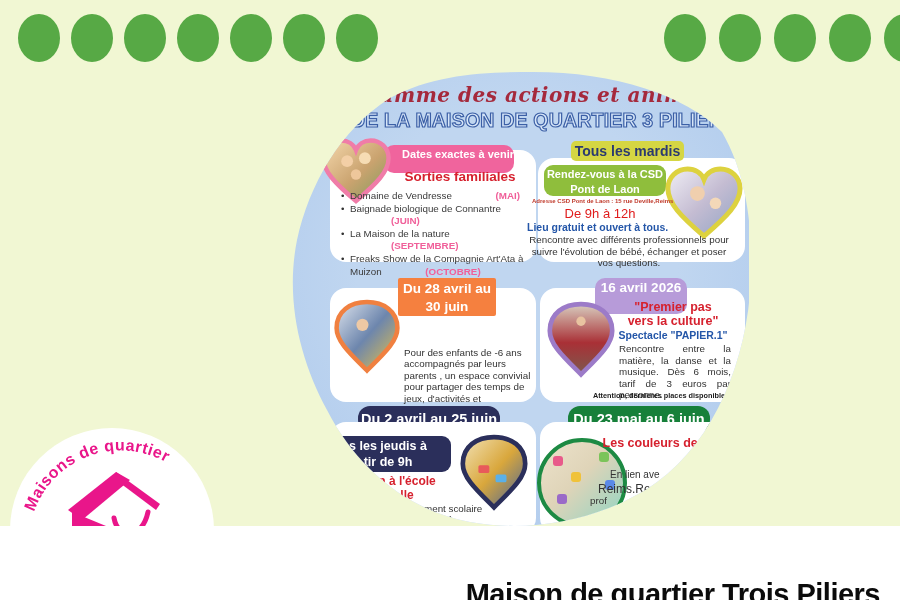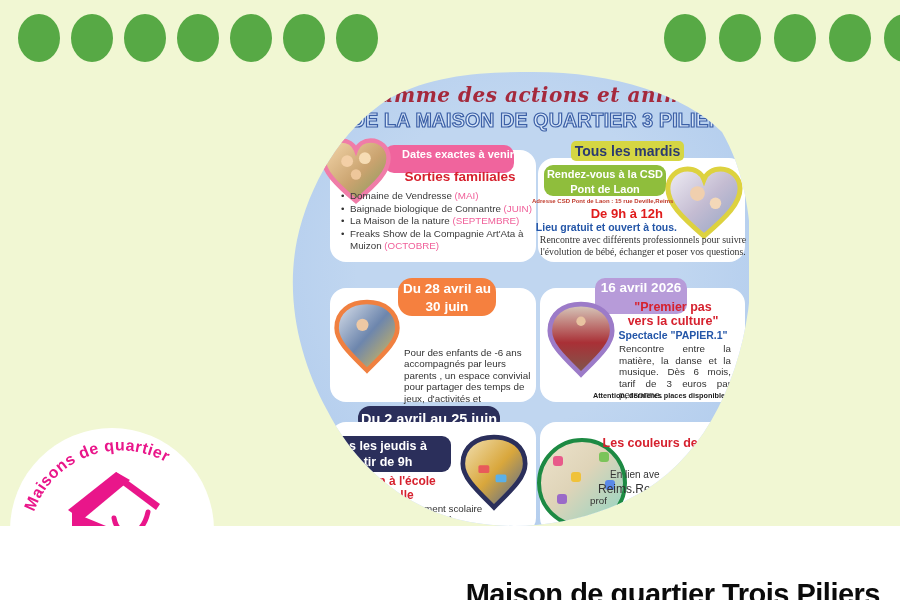--- a/index.html
+++ b/index.html
@@ -31,36 +31,36 @@
   .card{position:absolute;background:#ffffff;border-radius:16px;}
   .pill{position:absolute;color:#fff;font-weight:700;text-align:center;}
 
   
   #badge-a{left:99px;top:75px;width:130px;height:28px;line-height:18px;border-radius:10px;
     background:#f0649d;font-size:11px;text-align:right;}
   #head-a{left:105px;top:99px;width:140px;text-align:center;color:#d6212e;font-weight:700;font-size:13.5px;}
   #list-a{left:56px;top:120px;width:192px;font-size:9.8px;color:#3a3a3a;line-height:12.6px;}
   .li{position:relative;padding-left:9px;}
   .li:before{content:"•";position:absolute;left:0;top:0;color:#333;}
-  .month{color:#f0609a;font-weight:400;}
+  .month{color:#f0609a;font-weight:700;margin-left:41px;}
 
   
   #badge-b{left:286px;top:71px;width:113px;height:20px;line-height:20px;border-radius:5px;
     background:#d5d643;color:#2b3a70;font-size:14px;}
   #badge-b2{left:259px;top:95px;width:122px;height:31px;border-radius:9px;background:#8fbe3c;
     font-size:11px;line-height:14.5px;padding-top:2px;}
   #address-b{left:247px;top:128px;width:136px;text-align:center;font-size:6px;font-weight:700;
     color:#c03a2b;white-space:nowrap;}
-  #time-b{left:252px;top:136px;width:126px;text-align:right;font-size:13px;font-weight:700;color:#e01b1b;}
-  #free-b{left:242px;top:151px;width:150px;text-align:right;font-size:10.5px;font-weight:700;
+  #time-b{left:252px;top:136px;width:126px;text-align:center;font-size:13px;font-weight:400;color:#e01b1b;}
+  #free-b{left:242px;top:151px;width:150px;text-align:left;font-size:10.5px;font-weight:700;
     color:#2456a8;white-space:nowrap;}
-  #para-b{left:252px;top:164px;width:212px;text-align:center;font-size:9.8px;color:#333;line-height:11.6px;font-family:Liberation Serif, serif;}
-
-  
-  #badge-c{left:113px;top:208px;width:98px;height:38px;border-radius:14px;background:#f5803f;
+  #para-b{left:238px;top:164px;width:212px;text-align:center;font-size:9.8px;color:#333;line-height:11.6px;}
+
+  
+  #badge-c{left:113px;top:208px;width:98px;height:38px;border-radius:2px;background:#f5803f;
     font-size:13.5px;line-height:18px;padding-top:2px;}
   #head-c{left:114px;top:248px;width:134px;text-align:center;color:#d6212e;font-weight:700;
     font-size:12px;line-height:13.5px;}
   #para-c{left:119px;top:277px;width:130px;font-size:9.8px;color:#333;line-height:11.4px;}
 
   
   #badge-d{left:310px;top:208px;width:92px;height:36px;line-height:20px;border-radius:10px;
     background:#b79bd9;font-size:13.5px;}
   #head-d{left:330px;top:230px;width:116px;text-align:center;color:#d6212e;font-weight:700;
     font-size:12.5px;line-height:14px;}
@@ -198,20 +198,21 @@
     </svg>
     <div class="abs" id="head-d">
       <div>"Premier  pas</div>
       <div>vers la culture"</div>
     </div>
     <div class="abs" id="sub-d">Spectacle "PAPIER.1"</div>
     <div class="abs" id="para-d">Rencontre entre la matière, la danse et la musique. Dès 6 mois, tarif de 3 euros par personne.</div>
     <div class="abs" id="note-d">Attention, dernières places disponibles</div>
 
     <div class="pill" id="badge-e">Du 2 avril au 25 juin</div>
+    <div class="pill" id="badge-f">Du 23 mai au 6 juin</div>
 
     <div class="card" style="left:45px;top:352px;width:206px;height:112px;"></div>
     <div class="pill" id="pill-e">
       <div>s les jeudis à</div>
       <div>tir de 9h</div>
     </div>
     <svg class="abs" style="left:170px;top:360px;" width="78" height="86" viewBox="0 0 100 100">
       <defs>
           <linearGradient id="gE" x1="0" y1="0" x2="1" y2="1">
         <stop offset="0" stop-color="#f2e3b8"></stop>

